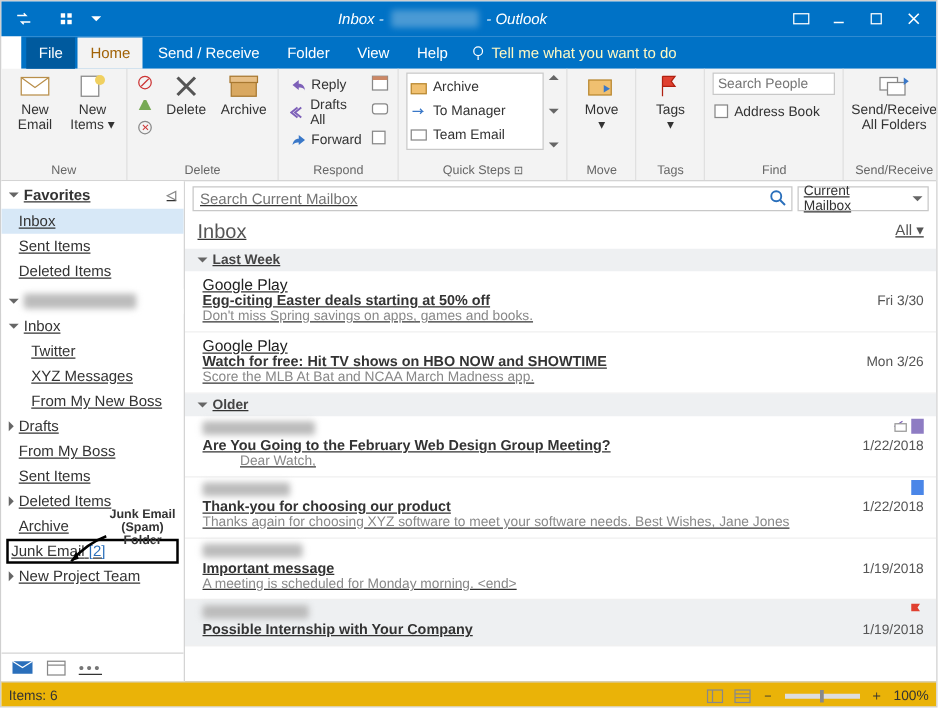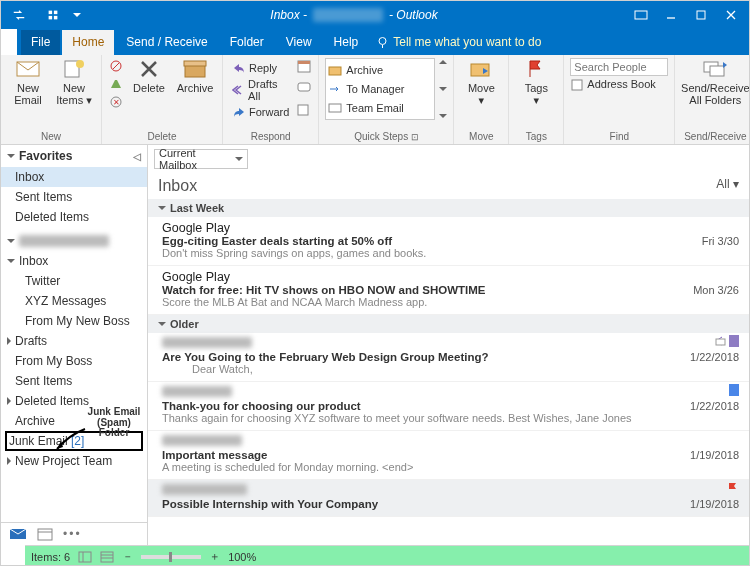--- a/index.html
+++ b/index.html
@@ -18,44 +18,44 @@
   .tellme { display:flex; align-items:flex-end; gap:4px; margin-left:6px; color:#fef9c3; padding-bottom:6px;}
   .ribbon { background:#f3f3f3; height:90px; border-bottom:1px solid #d4d4d4; display:flex; }
   .group { border-right:1px solid #e0e0e0; padding:3px 6px 2px; display:flex; flex-direction:column; justify-content:space-between; }
   .group-label { text-align:center; font-size:10px; color:#666; }
   .grp-body { display:flex; gap:4px; }
   .big-btn { display:flex; flex-direction:column; align-items:center; justify-content:flex-start; width:42px; gap:2px; cursor:pointer; font-size:11px; text-align:center; line-height:1.1;}
   .sm-row { display:flex; flex-direction:column; gap:2px; }
   .sm-btn { display:flex; align-items:center; gap:3px; font-size:11px; cursor:pointer; height:20px; padding:0 3px;}
   .qs-box { border:1px solid #c8c8c8; background:#fff; width:110px; height:62px; padding:2px; display:flex; flex-direction:column; gap:1px; }
   .qs-item { display:flex; align-items:center; gap:4px; font-size:11px; height:18px; }
-  .find-row { display:flex; align-items:flex-start; gap:3px; font-size:11px; height:18px;}
-  .main { display:flex; height:400px; }
+  .find-row { display:flex; align-items:flex-end; gap:3px; font-size:11px; height:18px;}
+  .main { display:flex; height:400px;text-decoration:underline; }
   .navpane { width:147px; border-right:1px solid #d4d4d4; background:#fff; display:flex; flex-direction:column; overflow:hidden;}
   .nav-header { background:#fff; font-weight:bold; padding:4px 6px; display:flex; align-items:center; gap:4px; font-size:12px;}
   .nav-item { padding:3px 6px 3px 14px; font-size:12px; cursor:pointer; display:flex; align-items:center; gap:4px;}
   .nav-item.selected { background:#d7e8f7; }
   .nav-sec { margin-top:4px; }
   .junk-box { border:2px solid #000; margin:0 4px; padding:1px 2px; }
   .bottom-nav { border-top:1px solid #d4d4d4; display:flex; gap:10px; padding:4px 8px; align-items:center;}
   .content { flex:1; display:flex; flex-direction:column; }
   .searchbar { display:flex; padding:4px 6px; gap:4px; align-items:center;}
   .searchbar input { flex:1; border:1px solid #c8c8c8; height:20px; padding:2px 5px; font-size:12px;}
-  .scope { border:1px solid #c8c8c8; height:20px; font-size:11px; padding:2px 4px; display:flex; align-items:center; gap:15px; width:94px; justify-content:space-between;}
+  .scope { border:1px solid #c8c8c8; height:20px; font-size:11px; padding:2px 4px; display:flex; align-items:center; gap:15px; width:105px; justify-content:space-between;}
   .list-header { display:flex; justify-content:space-between; padding:4px 10px; font-size:14px; color:#555;}
   .group-hdr { background:#eef0f2; padding:3px 10px; font-size:11px; font-weight:bold; color:#444; display:flex; align-items:center; gap:4px;}
   .msg { padding:4px 10px 6px 14px; border-bottom:1px solid #f0f0f0; position:relative;}
   .msg .sender { font-size:12.5px; color:#222; }
   .msg .subject { font-size:11.5px; font-weight:bold; color:#333; }
   .msg .preview { font-size:11px; color:#888; }
   .msg .date { position:absolute; right:10px; top:18px; font-size:11px; color:#555;}
   .msg .flags { position:absolute; right:10px; top:2px; display:flex; gap:3px;}
   .cat-sq { width:10px; height:12px; display:inline-block;}
   .blur2 { filter: blur(2.5px); color:transparent; background:#bbb; display:inline-block; border-radius:2px;}
-  .statusbar { height:22px; border-top:1px solid #d4d4d4; background:#86efac; display:flex; align-items:center; font-size:11px; padding:0 6px; gap:8px; margin-left:24px;}
+  .statusbar { height:22px; border-top:1px solid #d4d4d4; background:#eab308; display:flex; align-items:center; font-size:11px; padding:0 6px; gap:8px; justify-content:space-between;}
   .annotation { position:absolute; font-size:10px; font-weight:bold; text-align:center; line-height:1.05; pointer-events:none;}
   svg { display:block; }
   .tri { width:0; height:0; border-left:4px solid transparent; border-right:4px solid transparent; border-top:4px solid #666; display:inline-block;}
   .tri-r { border-left:4px solid #666; border-top:4px solid transparent; border-bottom:4px solid transparent; border-right:0;}
 </style>
 </head>
 <body>
 
 <div class="titlebar">
   <div class="tb-left">
@@ -376,20 +376,29 @@
             <rect x="1" y="2" width="14" height="11" fill="none" stroke="#888"></rect>
             <line x1="1" y1="5" x2="15" y2="5" stroke="#888"></line>
           </svg>
         </span>
       <span style="color:#777;letter-spacing:2px">•••</span>
     </div>
   </div>
 
   <div class="content">
     <div class="searchbar">
+      <div style="position:relative;flex:1;display:flex">
+        <input placeholder="Search Current Mailbox" style="">
+        <span style="position:absolute;right:5px;top:3px;color:#2a6fbb">
+            <svg width="13" height="13">
+              <circle cx="5" cy="5" r="4" fill="none" stroke="#2a6fbb" stroke-width="1.5"></circle>
+              <line x1="8" y1="8" x2="12" y2="12" stroke="#2a6fbb" stroke-width="1.5"></line>
+            </svg>
+          </span>
+      </div>
       <div class="scope">
           <span>Current Mailbox</span>
           <span class="tri"></span>
         </div>
     </div>
     <div class="list-header">
       <span style="font-size:16px;color:#555">Inbox</span>
       <span style="font-size:12px">All ▾</span>
     </div>
 

